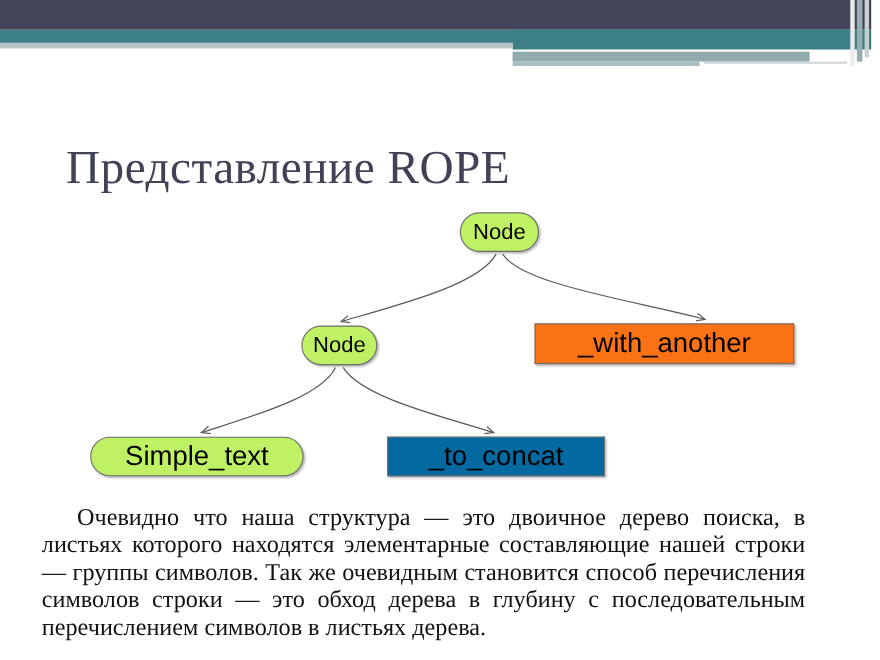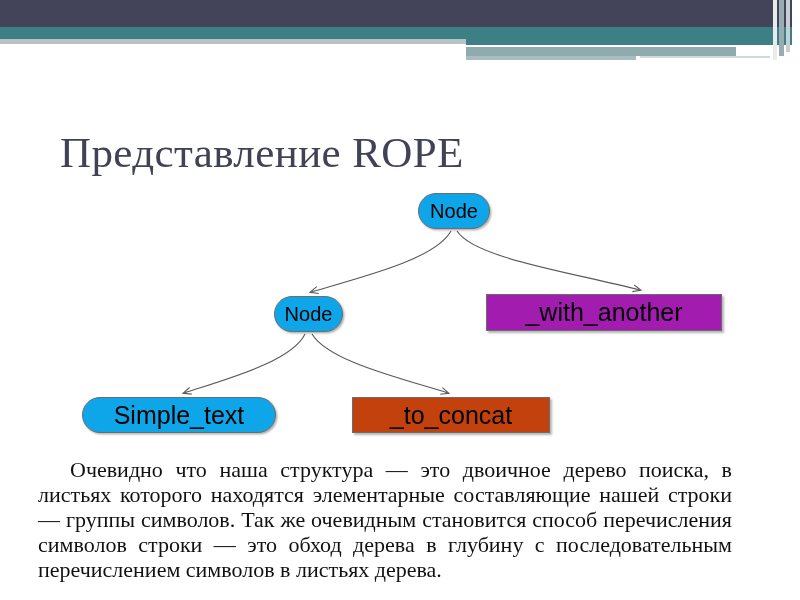--- a/index.html
+++ b/index.html
@@ -121,23 +121,23 @@
     border: 1px solid #6d6d6d;
     font-family: "Liberation Sans", sans-serif;
     color: #000000;
     display: flex;
     align-items: center;
     justify-content: center;
     line-height: 1;
     white-space: nowrap;
     box-shadow: 1.5px 1.5px 2px rgba(90,90,90,0.45);
   }
-  .node-blue { background: #0ea5e9; border-radius: 18px; }
-  .node-green { background: #a21caf; }
-  .node-khaki { background: #c2410c; }
+  .node-blue { background: #bef264; border-radius: 18px; }
+  .node-green { background: #f97316; }
+  .node-khaki { background: #0369a1; }
 
   #node-root  { left: 418px; top: 13px;  width: 72px;  height: 36px; font-size: 20px; }
   #node-inner { left: 274px; top: 116px; width: 69px;  height: 36px; font-size: 20px; }
   #node-with-another { left: 486px; top: 114px; width: 236px; height: 37px; font-size: 25px; }
   #node-simple-text  { left: 82px;  top: 217px; width: 194px; height: 36px; font-size: 25px; }
   #node-to-concat    { left: 352px; top: 217px; width: 198px; height: 36px; font-size: 25px; }
 
   
   #body-paragraph {
     position: absolute;

